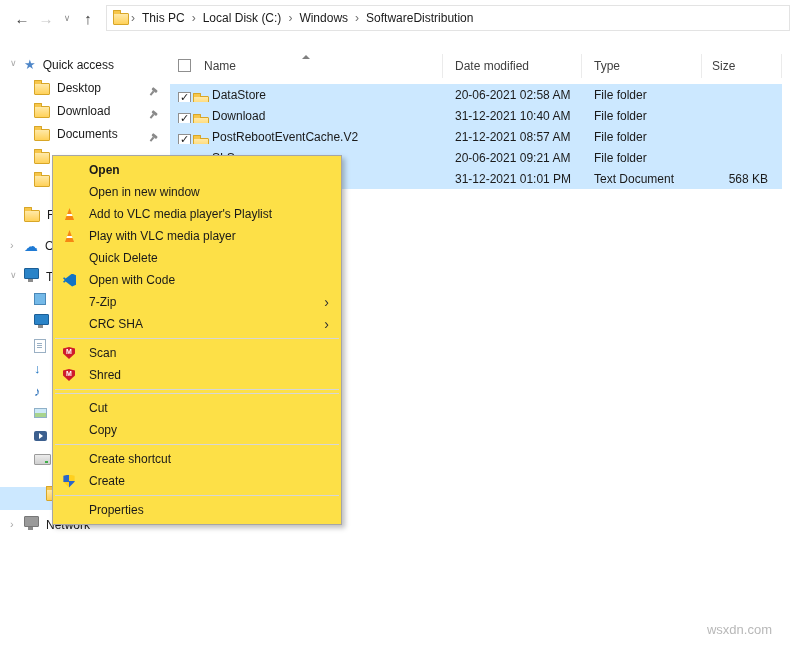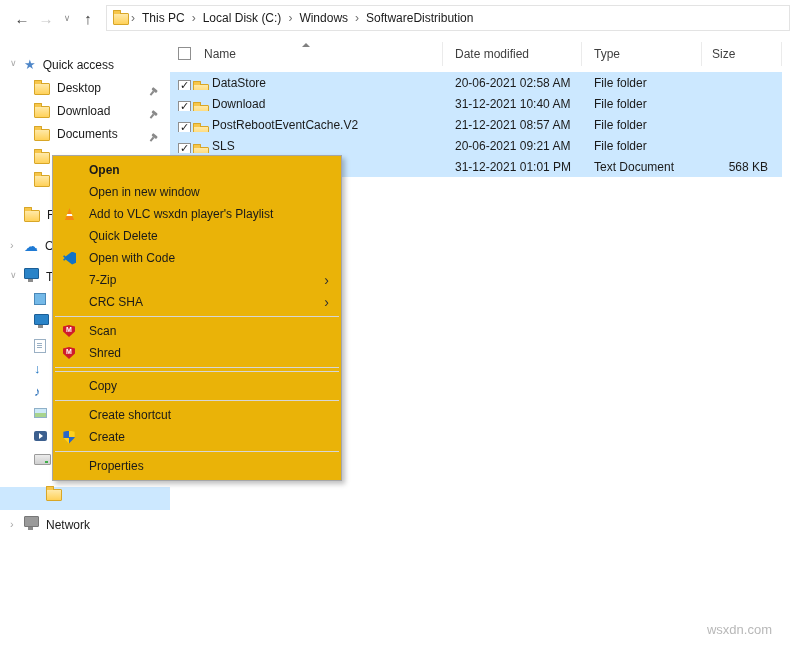--- a/index.html
+++ b/index.html
@@ -51,39 +51,39 @@
   .si{height:23px;display:flex;align-items:flex-start;position:relative}
   .si .chev{position:absolute;left:10px;font-size:9px;color:#a8a8a8}
   .chev.open::before{content:"∨"}
   .chev.closed::before{content:"›";font-size:11px}
   .lv0{padding-left:24px}.lv1{padding-left:34px}.lv2{padding-left:46px}
   .slabel{margin-left:7px;white-space:nowrap}
   .si .pinpos{position:absolute;right:12px;top:6px}
   .si.sel{background:#cce8ff}
   .g8{height:8px}.g10{height:10px}.g12{height:12px}
   
-  .filearea{position:absolute;top:36px;left:170px;width:630px}
+  .filearea{position:absolute;top:48px;left:170px;width:630px}
   .fheader{position:relative;margin-top:6px;height:24px;display:flex;color:#3f3f3f}
   .fh{display:flex;align-items:center;border-right:1px solid #ebebeb;box-sizing:border-box}
   .fh.c-name{width:273px;padding-left:34px}
   .fh.c-date{width:139px;padding-left:12px}
   .fh.c-type{width:120px;padding-left:12px}
   .fh.c-size{width:80px;padding-left:10px}
   .hchk{position:absolute;left:8px;top:5px}
   .sortcaret{position:absolute;left:132px;top:1px;width:0;height:0;border-left:4px solid transparent;border-right:4px solid transparent;border-bottom:4px solid #808080}
   .frows{margin-top:6px}
   .frow{height:21px;display:flex;align-items:center;background:#cce8ff;width:612px}
   .fc-name{width:273px;position:relative;box-sizing:border-box;padding-left:42px;display:flex;align-items:center;overflow:hidden;white-space:nowrap}
   .fc-name .cb{position:absolute;left:8px;top:4px}
   .fc-name .rowic{position:absolute;left:23px;top:6px}
   .fc-date{width:139px;padding-left:12px;box-sizing:border-box;white-space:nowrap}
   .fc-type{width:120px;padding-left:12px;box-sizing:border-box;white-space:nowrap}
   .fc-size{width:80px;text-align:right;padding-right:14px;box-sizing:border-box;white-space:nowrap}
   
-  .menu{position:absolute;left:52px;top:155px;width:290px;background:#eab308;border:1px solid #a6a6a6;box-shadow:3px 3px 5px rgba(0,0,0,.25);padding:3px 0;z-index:30;box-sizing:border-box}
+  .menu{position:absolute;left:52px;top:155px;width:290px;background:#fde047;border:1px solid #a6a6a6;box-shadow:3px 3px 5px rgba(0,0,0,.25);padding:3px 0;z-index:30;box-sizing:border-box}
   .mi{height:22px;display:flex;align-items:center;padding:0 26px 0 10px;position:relative}
   .mi.bold{font-weight:bold}
   .mic{width:26px;display:flex;align-items:center;flex:none}
   .ml{white-space:nowrap}
   .marr{position:absolute;right:12px;color:#303030;font-size:14px;line-height:14px}
   .marr::before{content:"›"}
   .msep{height:1px;background:#d6d6d6;margin:3px 2px}
   .mi.hl{outline:3px solid #e8262d;outline-offset:-1px;z-index:2}
   
   .watermark{position:absolute;right:28px;bottom:12px;color:#b8b8b8;font-size:13px}
@@ -268,21 +268,27 @@
       <span class="ml">Open</span>
   </div>
   <div class="mi">
     <span class="mic"></span>
       <span class="ml">Open in new window</span>
   </div>
   <div class="mi">
     <span class="mic">
         <span class="ic ic-vlc"></span>
       </span>
-    <span class="ml">Add to VLC wsxdn player's Playlist</span>
+    <span class="ml">Add to VLC media player's Playlist</span>
+  </div>
+  <div class="mi">
+    <span class="mic">
+        <span class="ic ic-vlc"></span>
+      </span>
+    <span class="ml">Play with VLC media player</span>
   </div>
   <div class="mi">
     <span class="mic"></span>
       <span class="ml">Quick Delete</span>
   </div>
   <div class="mi">
     <span class="mic">
         <span class="ic ic-code"></span>
       </span>
     <span class="ml">Open with Code</span>
@@ -307,20 +313,24 @@
   <div class="mi">
     <span class="mic">
         <span class="ic ic-rshield"></span>
       </span>
     <span class="ml">Shred</span>
   </div>
   <div class="msep"></div>
   <div class="msep"></div>
   <div class="mi">
     <span class="mic"></span>
+      <span class="ml">Cut</span>
+  </div>
+  <div class="mi">
+    <span class="mic"></span>
       <span class="ml">Copy</span>
   </div>
   <div class="msep"></div>
   <div class="mi">
     <span class="mic"></span>
       <span class="ml">Create shortcut</span>
   </div>
   <div class="mi">
     <span class="mic">
         <span class="ic ic-uac"></span>

